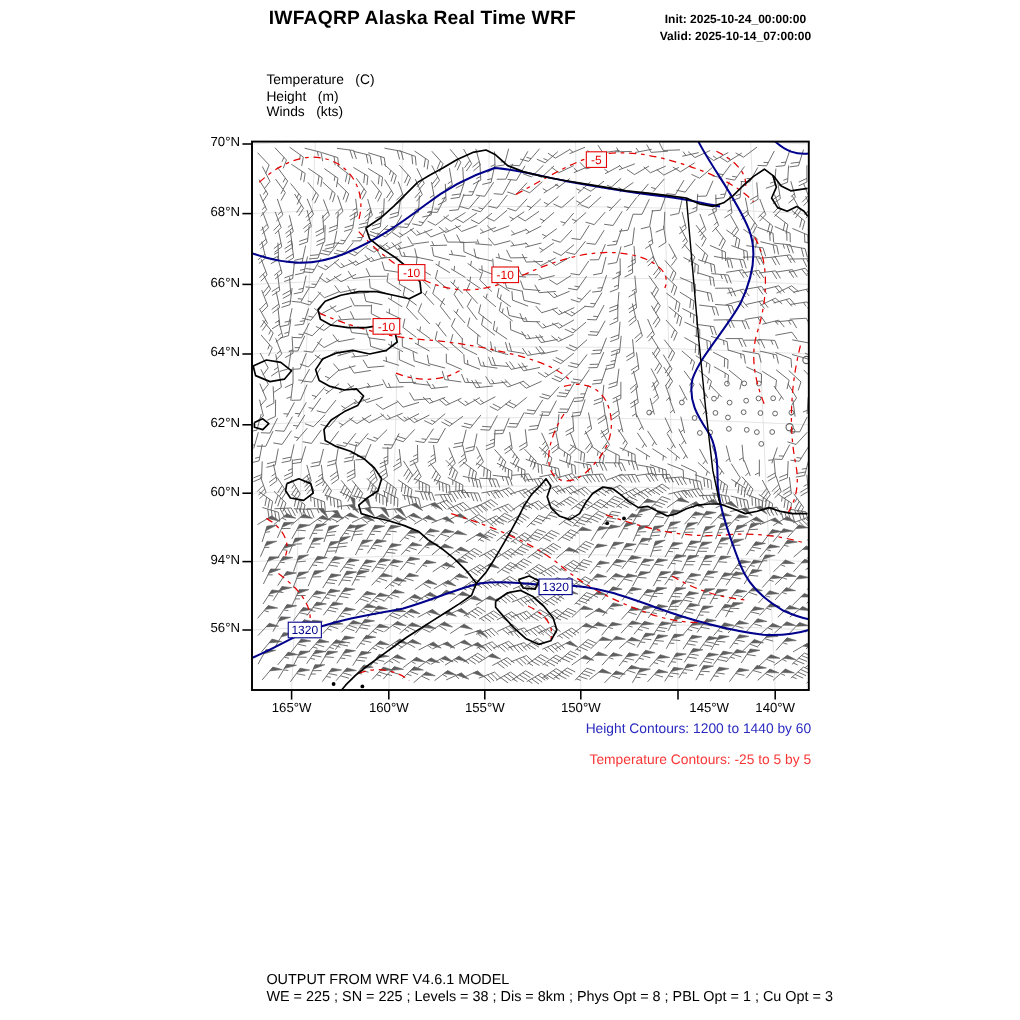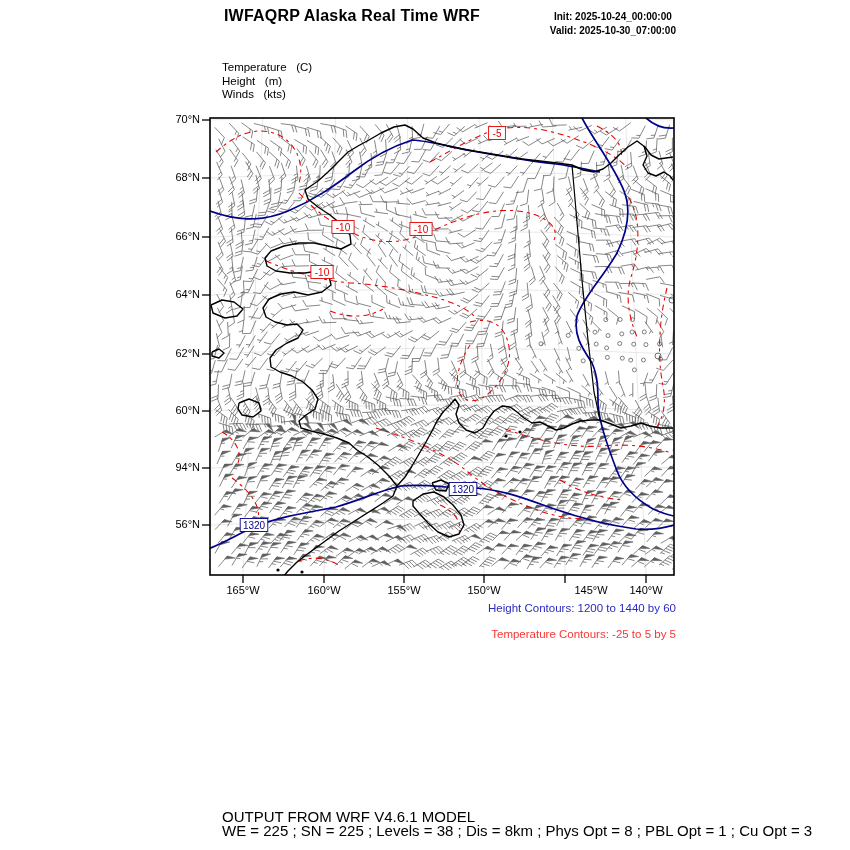--- a/index.html
+++ b/index.html
@@ -9,21 +9,21 @@
          font-size:16px;font-weight:700;letter-spacing:0.2px;}
   .stamp{position:absolute;right:174px;top:10px;text-align:center;
          font-size:10px;font-weight:700;line-height:14px;}
   .legend{position:absolute;left:222px;top:61px;font-size:11.5px;line-height:13.5px;white-space:pre;}
   .axis-label{position:absolute;font-size:11px;}
   .lat{width:44px;text-align:right;}
   .lon{width:54px;text-align:center;}
   .caption{position:absolute;right:174px;text-align:right;font-size:11.5px;padding-left:36px;}
   .cap-height{top:602px;}
   .cap-temp{top:628px;}
-  .footer{position:absolute;left:222px;top:810px;font-size:15px;line-height:13.5px;}
+  .footer{position:absolute;left:222px;top:810px;font-size:12px;line-height:13.5px;}
   svg{position:absolute;left:0;top:0;}
 </style>
 </head>
 <body>
 
 <div class="page">
   <svg id="gfx" width="850" height="850" viewBox="0 0 850 850">
       <defs>
         <clipPath id="mapclip">
           <rect x="210" y="118" width="464" height="457"></rect>
@@ -148,21 +148,21 @@
         <path d="M404 575L404 583" stroke-width="1.3"></path>
         <path d="M484 575L484 583" stroke-width="1.3"></path>
         <path d="M565 575L565 583" stroke-width="1.3"></path>
         <path d="M646 575L646 583" stroke-width="1.3"></path>
       </g>
     </svg>
 
   <div class="title">IWFAQRP Alaska Real Time WRF</div>
   <div class="stamp">
     <div>Init: 2025-10-24_00:00:00</div>
-    <div>Valid: 2025-10-30_07:00:00</div>
+    <div>Valid: 2025-10-14_07:00:00</div>
   </div>
 
   <div class="legend" id="legend"><div>Temperature   (C)</div><div>Height   (m)</div><div>Winds   (kts)</div></div>
 
   <div id="axis-labels">
       <div class="axis-label lat" style="left: 156px; top: 113px;">70°N</div>
       <div class="axis-label lat" style="left: 156px; top: 171px;">68°N</div>
       <div class="axis-label lat" style="left: 156px; top: 230px;">66°N</div>
       <div class="axis-label lat" style="left: 156px; top: 288px;">64°N</div>
       <div class="axis-label lat" style="left: 156px; top: 347px;">62°N</div>

